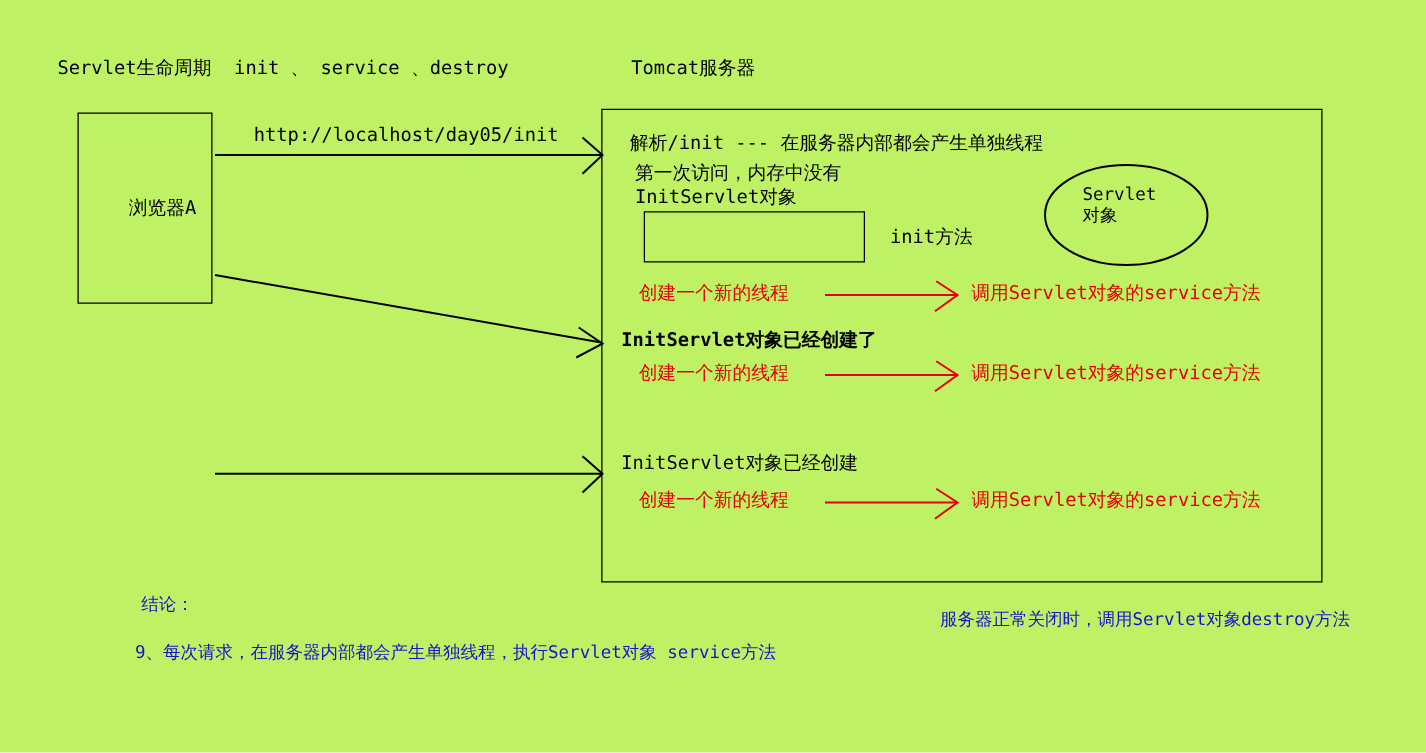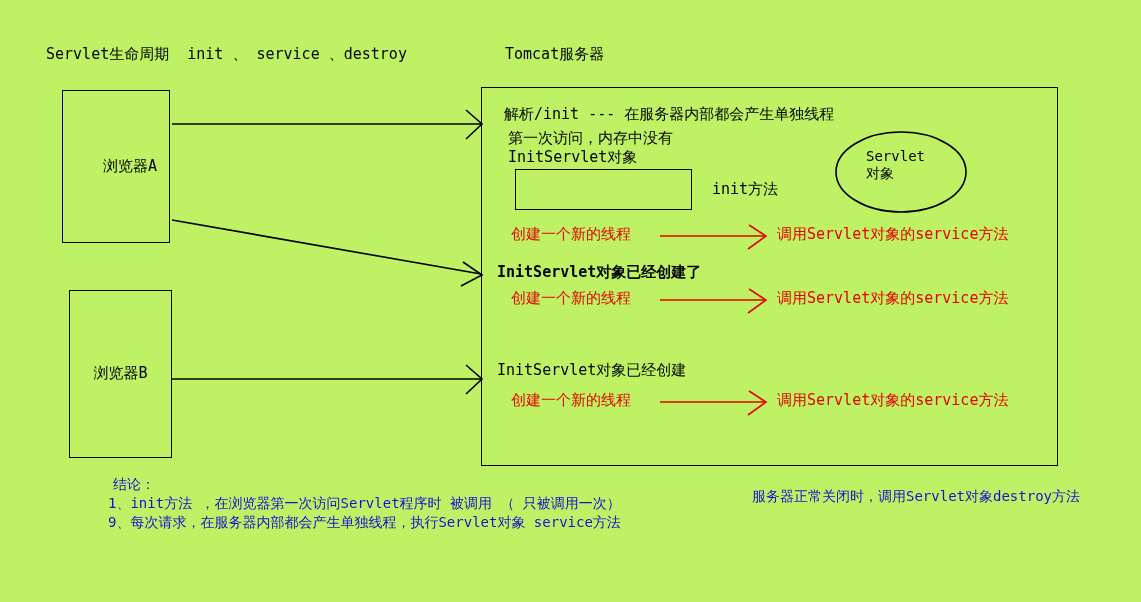--- a/index.html
+++ b/index.html
@@ -88,24 +88,22 @@
   </svg>
 
   <div class="txt black f15" style="left:46px; top:45px;">Servlet生命周期  init 、 service 、destroy</div>
 
   <div class="txt black f15" style="left:505px; top:45px;">Tomcat服务器</div>
 
   <div class="box centerbox" style="left:62px; top:90px; width:108px; height:153px;">
     <span class="txt black f15" style="position:static;margin-left:28px;">浏览器A</span>
   </div>
 
-  <div class="box centerbox" style="left:69px; top:290px; width:103px; height:168px;">
-    <span class="txt black f15" style="position:static;">浏览器B</span>
-  </div>
 
+  <div class="txt black f15" style="left:203px; top:99px;">http://localhost/day05/init</div>
 
   <div class="box" style="left:481px; top:87px; width:577px; height:379px;"></div>
 
   <div class="txt black f15" style="left:504px; top:105px;">解析/init --- 在服务器内部都会产生单独线程</div>
 
   <div class="txt black f15" style="left:508px; top:129px;">第一次访问，内存中没有</div>
 
   <div class="txt black f15" style="left:508px; top:148px;">InitServlet对象</div>
 
   <div class="box" style="left:515px; top:169px; width:177px; height:41px;"></div>
@@ -122,18 +120,17 @@
 
   <div class="txt red f15" style="left:511px; top:289px;">创建一个新的线程</div>
   <div class="txt red f15" style="left:777px; top:289px;">调用Servlet对象的service方法</div>
 
   <div class="txt black f15" style="left:497px; top:361px;">InitServlet对象已经创建</div>
 
   <div class="txt red f15" style="left:511px; top:391px;">创建一个新的线程</div>
   <div class="txt red f15" style="left:777px; top:391px;">调用Servlet对象的service方法</div>
 
   <div class="txt blue f14" style="left:113px; top:476px;">结论：</div>
-  <div class="txt blue f14" style="left:108px; top:495px;">1、init方法 ，在浏览器第一次访问Servlet程序时 被调用 （ 只被调用一次）</div>
   <div class="txt blue f14" style="left:108px; top:514px;">9、每次请求，在服务器内部都会产生单独线程，执行Servlet对象 service方法</div>
 
   <div class="txt blue f14" style="left:752px; top:488px;">服务器正常关闭时，调用Servlet对象destroy方法</div>
 
 </div>
 
 </body></html>

